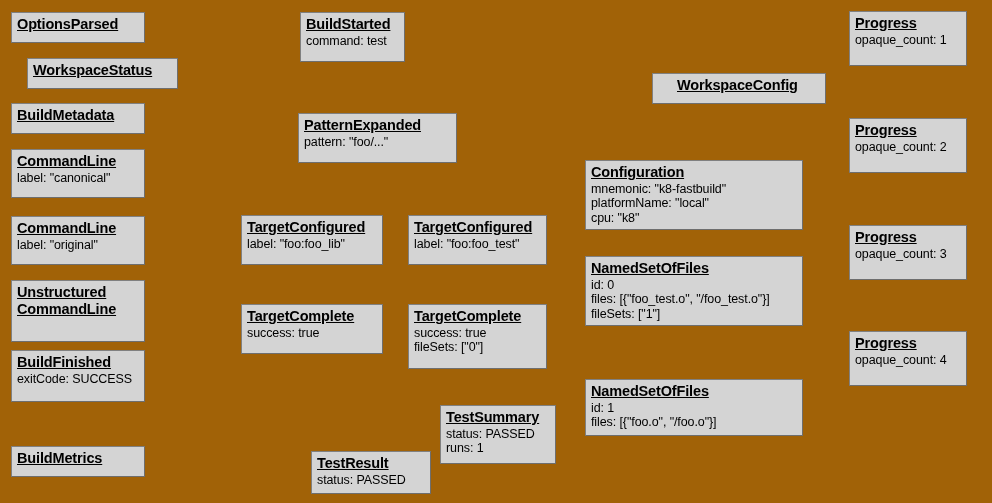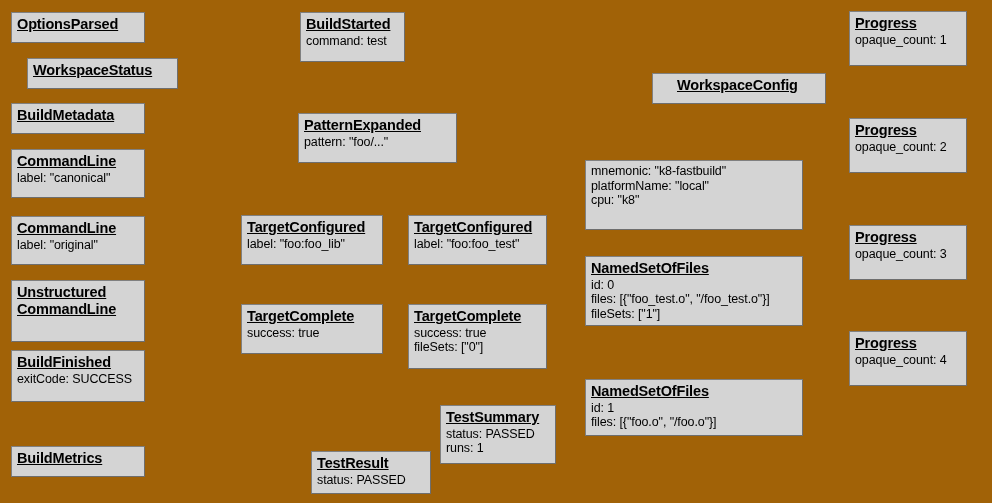--- a/index.html
+++ b/index.html
@@ -162,20 +162,21 @@
       <span class="node-field">runs: 1</span>
     </span>
   </div>
 
   <div class="node" style="left:652px; top:73px; width:174px; height:31px;padding-left:24px;">
     <span class="node-title">WorkspaceConfig</span>
     <span class="node-fields"></span>
   </div>
 
   <div class="node" style="left:585px; top:160px; width:218px; height:70px;">
+    <span class="node-title">Configuration</span>
     <span class="node-fields">
       <span class="node-field">mnemonic: "k8-fastbuild"</span>
       <span class="node-field">platformName: "local"</span>
       <span class="node-field">cpu: "k8"</span>
     </span>
   </div>
 
   <div class="node" style="left:585px; top:256px; width:218px; height:70px;">
     <span class="node-title">NamedSetOfFiles</span>
     <span class="node-fields">

